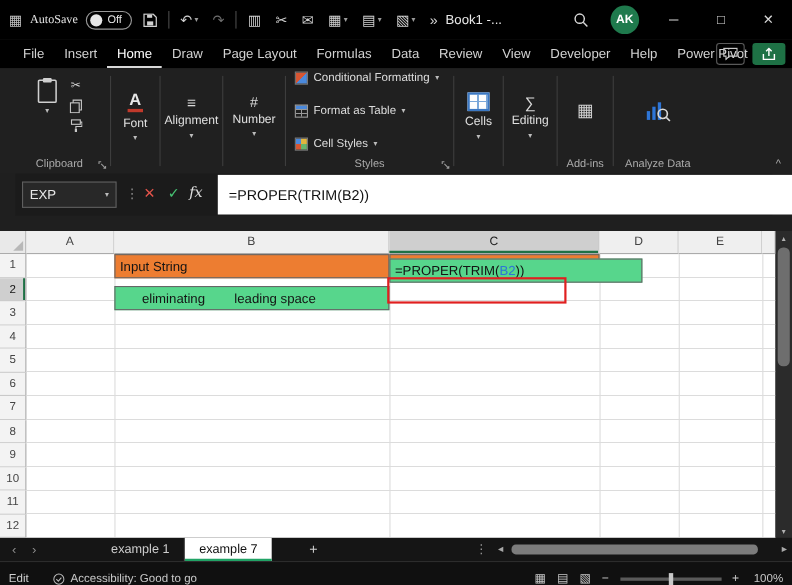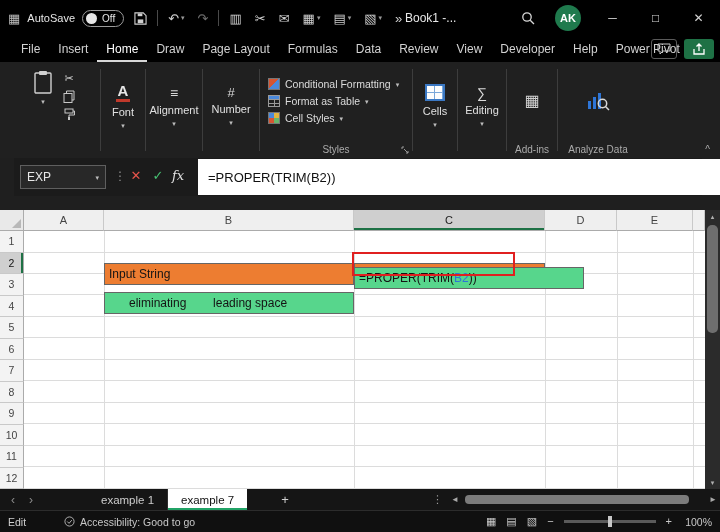--- a/index.html
+++ b/index.html
@@ -5,21 +5,21 @@
   * { margin:0; padding:0; box-sizing:border-box; }
   html,body { width:720px; height:532px; overflow:hidden; background:#000; }
   body { font-family:"Liberation Sans", sans-serif; user-select:none; }
   button { background:none; border:none; color:inherit; font:inherit; padding:0; cursor:default; }
   .screen { position:relative; width:720px; height:532px; background:#1f1f1f; overflow:hidden; }
 
   
   .titlebar { position:absolute; left:0; top:0; width:720px; height:36px; background:#000; color:#d8d8d8; }
   .tb-left { position:absolute; left:8px; top:0; height:36px; display:flex; align-items:center; gap:7px; }
   .tb-ic { font-size:13px; color:#bdbdbd; }
-  .tb-autosave { font-size:11px; color:#e6e6e6; }
+  .tb-autosave { font-size:11px; color:#e6e6e6;font-family:Liberation Serif, serif; }
   .tb-toggle { display:flex; align-items:center; gap:5px; border:1px solid #9a9a9a; border-radius:9px; height:17px; padding:0 8px 0 3px; }
   .tb-knob { width:11px; height:11px; border-radius:50%; background:#e6e6e6; }
   .tb-off { font-size:10px; color:#e6e6e6; }
   .tb-btn { display:flex; align-items:center; gap:2px; color:#d0d0d0; font-size:13px; padding:0 3px; height:26px; }
   .tb-btn.dim { color:#6f6f6f; }
   .tb-sep { width:1px; height:16px; background:#4a4a4a; }
   .tiny { font-size:7px; color:#9a9a9a; }
   .tb-title { position:absolute; left:405px; top:0; height:36px; display:flex; align-items:center; font-size:12px; color:#e8e8e8; }
   .tb-right { position:absolute; right:0; top:0; height:36px; display:flex; align-items:center;justify-content:center; }
   .icbtn { width:34px; height:36px; display:flex; align-items:center; justify-content:center; }
@@ -43,21 +43,21 @@
   .rg-content { flex:1; display:flex; align-items:center; justify-content:center; }
   .rg-label { height:18px; position:relative; display:flex; align-items:center; justify-content:center; font-size:10px; color:#ababab; }
   .launcher { position:absolute; right:3px; bottom:4px; line-height:0; }
   .collapsed { display:flex; flex-direction:column; align-items:center; justify-content:center; gap:4px; padding:4px 0 12px; }
   .rg-small-label { font-size:11px; color:#e0e0e0; }
   .chev { font-size:7px; color:#bdbdbd; line-height:1; }
   .clip-content { gap:10px; align-items:flex-start !important; padding-top:8px; }
   .paste-btn { display:flex; flex-direction:column; align-items:center; gap:4px; }
   .mini-col { display:flex; flex-direction:column; gap:5px; padding-top:2px; }
   .mini-col button { font-size:11px; color:#cfcfcf; line-height:1; height:13px; }
-  .styles-col { flex-direction:column; align-items:flex-start !important; justify-content:center; gap:5px; padding-left:8px; }
+  .styles-col { flex-direction:column; align-items:flex-start !important; justify-content:center; gap:18px; padding-left:8px; }
   .style-row { display:flex; align-items:center; gap:5px; }
   .sl { font-size:10.5px; color:#dcdcdc; white-space:nowrap; }
   .si { width:12px; height:12px; display:inline-block; }
   .si.cf { background:linear-gradient(135deg,#d65532 0 50%,#4a89dc 50% 100%); border:1px solid #777; }
   .si.fat { border:1px solid #9a9a9a; background:
       linear-gradient(to bottom,#4a89dc 0 3px, transparent 3px),
       repeating-linear-gradient(to bottom, transparent 0 3px, #9a9a9a 3px 4px),
       repeating-linear-gradient(to right, transparent 0 5px, #9a9a9a 5px 6px); }
   .si.cs { background:conic-gradient(#e2b53e 0 25%, #68b56c 0 50%, #d65532 0 75%, #4a89dc 0 100%); border:1px solid #777; }
   .font-ico { font-size:15px; font-weight:bold; color:#e8e8e8; border-bottom:3px solid #c0392b; line-height:1; padding:0 2px 1px; }
@@ -86,21 +86,21 @@
   .corner { position:absolute; left:0; top:0; width:24px; height:21px; background:#e9e9e9; border-right:1px solid #ababab; border-bottom:1px solid #ababab; }
   .corner::after { content:""; position:absolute; right:2px; bottom:2px; border-left:9px solid transparent; border-bottom:9px solid #b8b8b8; }
   .colhead { position:absolute; top:0; height:21px; background:#efefef; border-right:1px solid #c9c9c9; border-bottom:1px solid #ababab; display:flex; align-items:center; justify-content:center; font-size:11px; color:#444; }
   .colhead.sel { background:#cfcfcf; color:#1c1c1c; box-shadow:inset 0 -2px 0 var(--accent-green,#1e7145); }
   .rowheads { position:absolute; left:0; top:21px; width:24px; }
   .rowhead { width:24px; height:21.5px; background:#f3f3f3; border-right:1px solid #ababab; border-bottom:1px solid #c9c9c9; display:flex; align-items:center; justify-content:center; font-size:10.5px; color:#444; }
   .rowhead.sel { background:#cfcfcf; color:#111; box-shadow:inset -2px 0 0 var(--accent-green,#1e7145); }
   .hlines { position:absolute; left:24px; top:21px; width:681px; height:258px;
       background:repeating-linear-gradient(to bottom, transparent 0 20.5px, #dcdcdc 20.5px 21.5px); }
   .vline { position:absolute; top:21px; width:1px; height:258px; background:#dcdcdc; }
-  .cell { position:absolute; height:21.5px; display:flex; align-items:center; padding-left:4px; font-size:12px; color:#141414; white-space:pre; border:1px solid #666;margin-top:32px; }
+  .cell { position:absolute; height:21.5px; display:flex; align-items:center; padding-left:4px; font-size:12px; color:#141414; white-space:pre; border:1px solid #666; }
   .cell.orange { background:var(--header-orange,#ed7d31); }
   .cell.green { background:var(--cell-green,#57d68c); }
   .cell .ref { color:var(--ref-blue,#2e75d6); }
   .red-box { position:absolute; left:352px; top:41.5px; width:163px; height:24.5px; border:2px solid var(--annotation-red,#e02020); z-index:5; }
 
   
   .vscroll { position:absolute; left:705px; top:210px; width:15px; height:279px; background:#2b2b2b; }
   .vscroll .arr { position:absolute; left:0; width:15px; height:13px; display:flex; align-items:center; justify-content:center; font-size:7px; color:#b0b0b0; }
   .varr-up { top:0; } .varr-down { bottom:0; }
   .vthumb { position:absolute; left:2px; top:15px; width:11px; height:108px; background:#6e6e6e; border-radius:5px; }
@@ -112,21 +112,21 @@
   .stab { display:flex; align-items:center; padding:0 13px; font-size:11.5px; color:#cdcdcd; border-right:1px solid #2e2e2e; }
   .stab.active { background:#fff; color:#111; box-shadow:inset 0 -2px 0 #21a366; border-right:none; }
   .addsheet { position:absolute; left:272px; top:0; width:26px; height:21px; display:flex; align-items:center; justify-content:center; font-size:13px; color:#cfcfcf; }
   .sdots { position:absolute; left:432px; top:0; height:21px; display:flex; align-items:center; color:#9d9d9d; font-size:11px; }
   .hscroll { position:absolute; left:448px; top:0; width:272px; height:21px; }
   .hscroll .arr { position:absolute; top:0; height:21px; width:14px; display:flex; align-items:center; justify-content:center; font-size:8px; color:#a8a8a8; }
   .harr-left { left:0; } .harr-right { right:0; }
   .hthumb { position:absolute; left:17px; top:6px; width:224px; height:9px; background:#7c7c7c; border-radius:4px; }
 
   
-  .statusbar { position:absolute; left:0; top:510px; width:720px; height:22px; background:#101010; border-top:1px solid #2c2c2c; display:flex; align-items:center; color:#c8c8c8; font-size:10.5px; padding:0 8px; gap:24px; }
+  .statusbar { position:absolute; left:0; top:510px; width:720px; height:22px; background:#101010; border-top:1px solid #2c2c2c; display:flex; align-items:flex-end; color:#c8c8c8; font-size:10.5px; padding:0 8px; gap:8px; }
   .st-mode { color:#d0d0d0; }
   .acc-wrap { display:flex; align-items:center; gap:5px; margin-left:14px; }
   .st-right { margin-left:auto; display:flex; align-items:center; gap:10px; }
   .viewbtn { font-size:11px; color:#c8c8c8; line-height:1; }
   .zoombtn { font-size:11px; color:#c8c8c8; line-height:1; }
   .zoom-track { width:92px; height:3px; background:#5a5a5a; position:relative; }
   .zoom-thumb { position:absolute; left:44px; top:-4px; width:4px; height:11px; background:#c8c8c8; }
   .st-zoom { min-width:30px; text-align:right; }
 </style>
 </head>
@@ -246,20 +246,28 @@
           </button>
           <button>
             <svg width="12" height="12" viewBox="0 0 12 12">
                 <rect x="2" y="1" width="8" height="4" fill="none" stroke="#c8c8c8"></rect>
                 <path d="M10 3 h1.5 v4 H6 v2" fill="none" stroke="#c8c8c8"></path>
                 <rect x="5" y="9" width="2" height="3" fill="#c8c8c8"></rect>
               </svg>
           </button>
         </div>
       </div>
+      <div class="rg-label">
+        <span>Clipboard</span>
+        <button class="launcher">
+          <svg width="8" height="8" viewBox="0 0 8 8">
+              <path d="M1 3 V1 h2 M3 3 l4 4 M7 5 v2 h-2" fill="none" stroke="#9a9a9a"></path>
+            </svg>
+        </button>
+      </div>
     </div>
 
     <div class="rdiv"></div>
 
     <button class="rgroup g-font collapsed">
       <span class="font-ico">A</span>
       <span class="rg-small-label">Font</span>
       <span class="chev">▾</span>
     </button>
 

